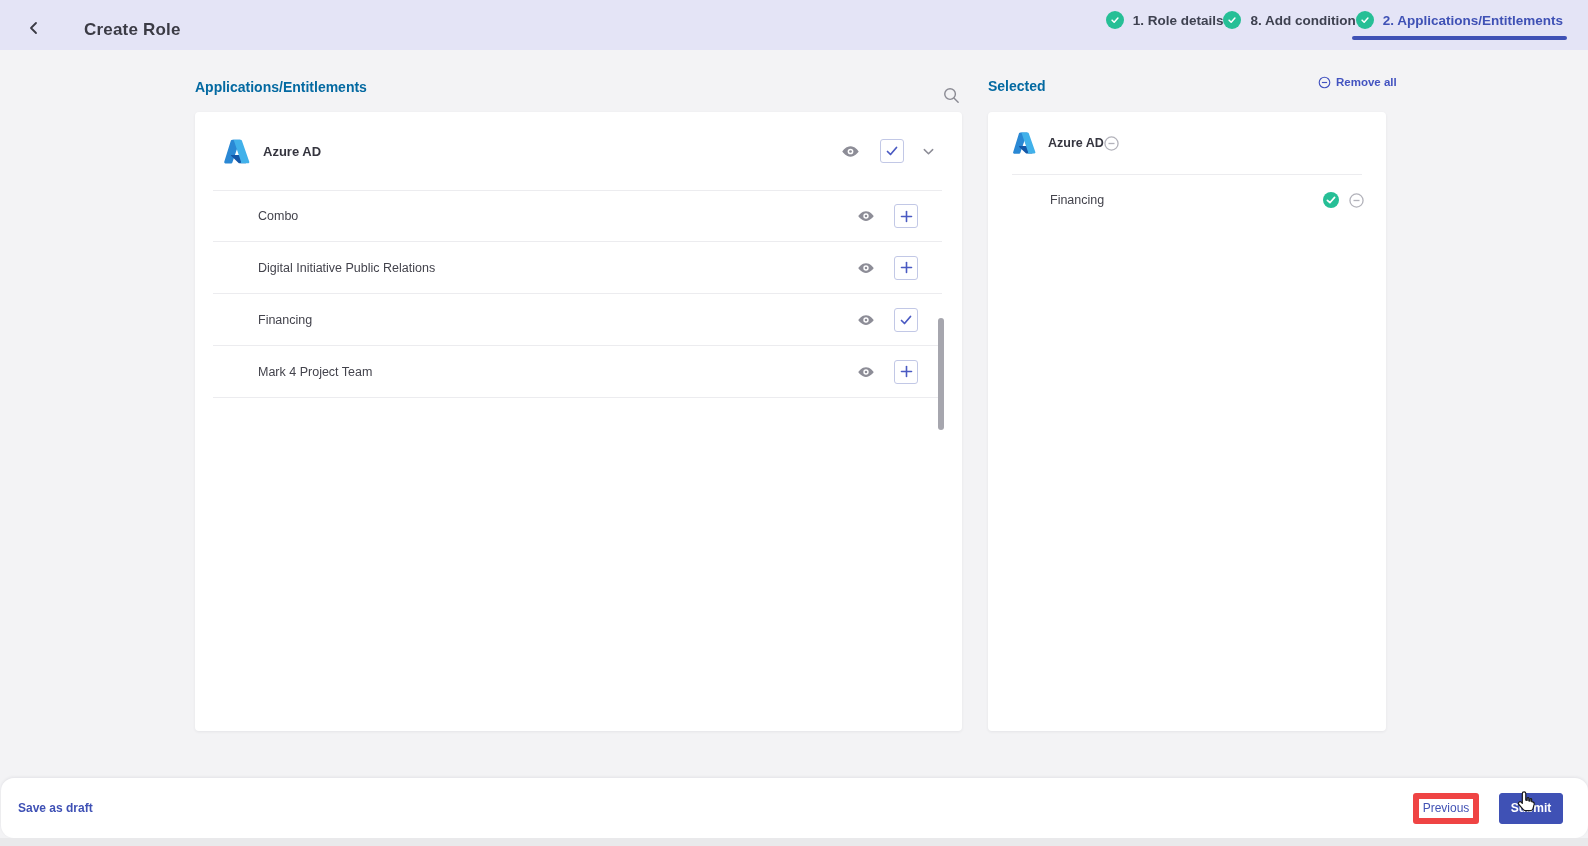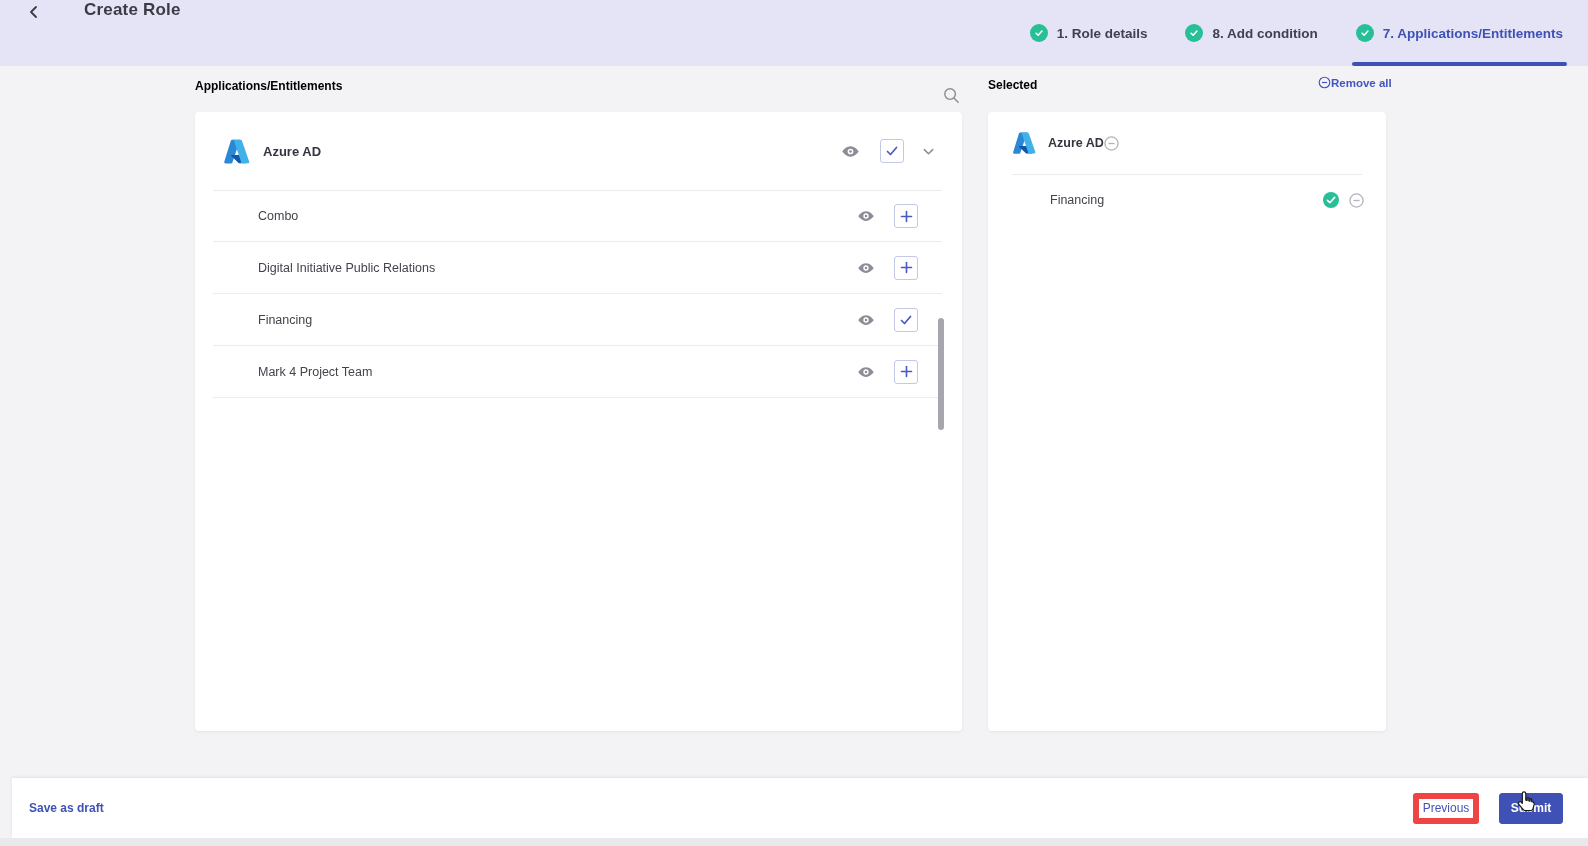--- a/index.html
+++ b/index.html
@@ -1,41 +1,41 @@
 <!DOCTYPE html>
 <html><head>
 <meta charset="utf-8">
 <style>
   * { margin:0; padding:0; box-sizing:border-box; }
   html,body { width:1588px; height:846px; }
   body { font-family:"Liberation Sans", sans-serif; background:#f3f3f5; overflow:hidden; }
   .screen { position:relative; width:1588px; height:846px; background:#f3f3f5; }
 
   
-  .topbar { position:absolute; top:0; left:0; right:0; height:66px; background:#e4e4f6;
-            display:flex; align-items:flex-start; padding:0 25px 0 22px; }
+  .topbar { position:absolute; top:0; left:0; right:0; height:50px; background:#e4e4f6;
+            display:flex; align-items:flex-end; padding:0 25px 10px 22px; }
   .back-btn { width:24px; height:24px; display:flex; align-items:center; justify-content:center; cursor:pointer; }
   .page-title { margin-left:38px; font-size:17px; font-weight:700; color:#3b3b45; letter-spacing:.2px; }
-  .steps { margin-left:auto; display:flex; align-items:stretch; gap:38px; height:100%; }
+  .steps { margin-left:auto; display:flex; align-items:stretch; height:100%; }
   .step { position:relative; display:flex; align-items:center; gap:9px; height:100%; cursor:pointer; }
   .step-label { font-size:13.5px; font-weight:600; color:#3e4150; }
   .step.active .step-label { color:#3f51b5; }
   .step-underline { display:none; position:absolute; left:-4px; right:-4px; bottom:0; height:4px;
                     background:#3f51b5; border-radius:3px; }
   .step.active .step-underline { display:block; }
   .check-circle { width:18px; height:18px; border-radius:50%; background:#26bf96;
                   display:flex; align-items:center; justify-content:center; flex:0 0 auto; }
 
   
-  .col-title { position:absolute; font-size:12px; font-weight:700; color:#000000; }
+  .col-title { position:absolute; font-size:14px; font-weight:700; color:#0369a1; }
   .left-title { left:195px; top:79px; }
   .right-title { left:988px; top:78px; }
   .search-btn { position:absolute; left:938px; top:82px; width:26px; height:26px;
                 display:flex; align-items:center; justify-content:center; cursor:pointer; }
-  .remove-all { position:absolute; left:1318px; top:76px; display:flex; align-items:center; 
+  .remove-all { position:absolute; left:1318px; top:76px; display:flex; gap:5px;
                 color:#4353c0; font-size:11.5px; font-weight:700; cursor:pointer; }
 
   .card { position:absolute; background:#fff; border-radius:4px; box-shadow:0 1px 3px rgba(40,40,60,.07); }
   .left-card  { left:195px; top:112px; width:767px; height:619px; }
   .right-card { left:988px; top:112px; width:398px; height:619px; }
 
   
   .group-header { display:flex; align-items:center; height:78px; padding:0 24px 0 28px; }
   .azure-logo { width:27px; height:27px; flex:0 0 auto; }
   .group-name { margin-left:13px; font-size:13px; font-weight:700; color:#35353f; }
@@ -64,23 +64,23 @@
   .sel-group-header { display:flex; align-items:center; height:62px; padding:0 22px 0 24px; }
   .sel-group-header .azure-logo { width:24px; height:24px; }
   .sel-group-name { margin-left:12px; font-size:12.5px; font-weight:700; color:#35353f; }
   .sel-divider { height:1px; background:#ececef; margin:0 24px; }
   .sel-row { display:flex; align-items:center; height:50px; padding:0 22px 0 62px; }
   .sel-row-name { font-size:12.5px; color:#43434c; }
   .sel-check { margin-right:9px; width:16px; height:16px; }
   .minus-btn { width:16px; height:16px; }
 
   
-  .footer { position:absolute; left:12px; right:0; top:778px; height:60px; background:#fff;
+  .footer { position:absolute; left:1px; right:0; top:778px; height:60px; background:#fff;
             box-shadow:0 -1px 3px rgba(40,40,60,.08);
-            display:flex; align-items:center; padding:0 25px 0 17px; }
+            display:flex; align-items:center; padding:0 25px 0 17px;border-radius:13px; }
   .save-draft { color:#3f51b5; font-size:12px; font-weight:700; cursor:pointer; }
   .footer .grow { flex:1; }
   .btn { height:31px; border-radius:3px; font-size:12px; font-family:inherit; cursor:pointer; }
   .btn-secondary { width:66px; background:#fff; border:6px solid #ef4444; color:#4353b5; margin-right:20px; }
   .btn-primary { width:64px; position:relative; background:#3f51b5; border:1px solid #3f51b5; color:#fff; font-weight:600; }
   .bottom-strip { position:absolute; left:0; right:0; top:838px; height:8px; background:#e9e9eb; }
 
   .cursor-hand { position:absolute; left:1513px; top:789px; width:26px; height:26px; pointer-events:none; z-index:10; }
 </style>
 </head>
@@ -133,21 +133,21 @@
         </span>
         <span class="step-label">8. Add condition</span>
 
       </div>
       <div class="step active">
         <span class="check-circle">
           <svg width="10" height="10" viewBox="0 0 12 12">
               <polyline points="2.5,6.2 5,8.7 9.5,3.6" fill="none" stroke="#fff" stroke-width="1.8" stroke-linecap="round" stroke-linejoin="round"></polyline>
             </svg>
         </span>
-        <span class="step-label">7. Applications/Entitlements</span>
+        <span class="step-label">2. Applications/Entitlements</span>
         <span class="step-underline"></span>
       </div>
     </nav>
   </header>
 
   <h2 class="col-title left-title">Applications/Entitlements</h2>
   <button class="icon-btn search-btn">
     <svg width="19" height="19" viewBox="0 0 20 20">
       <circle cx="8.5" cy="8.5" r="5.6" fill="none" stroke="#8b8b94" stroke-width="1.5"></circle>
       <line x1="12.8" y1="12.8" x2="17" y2="17" stroke="#8b8b94" stroke-width="1.5" stroke-linecap="round"></line>

